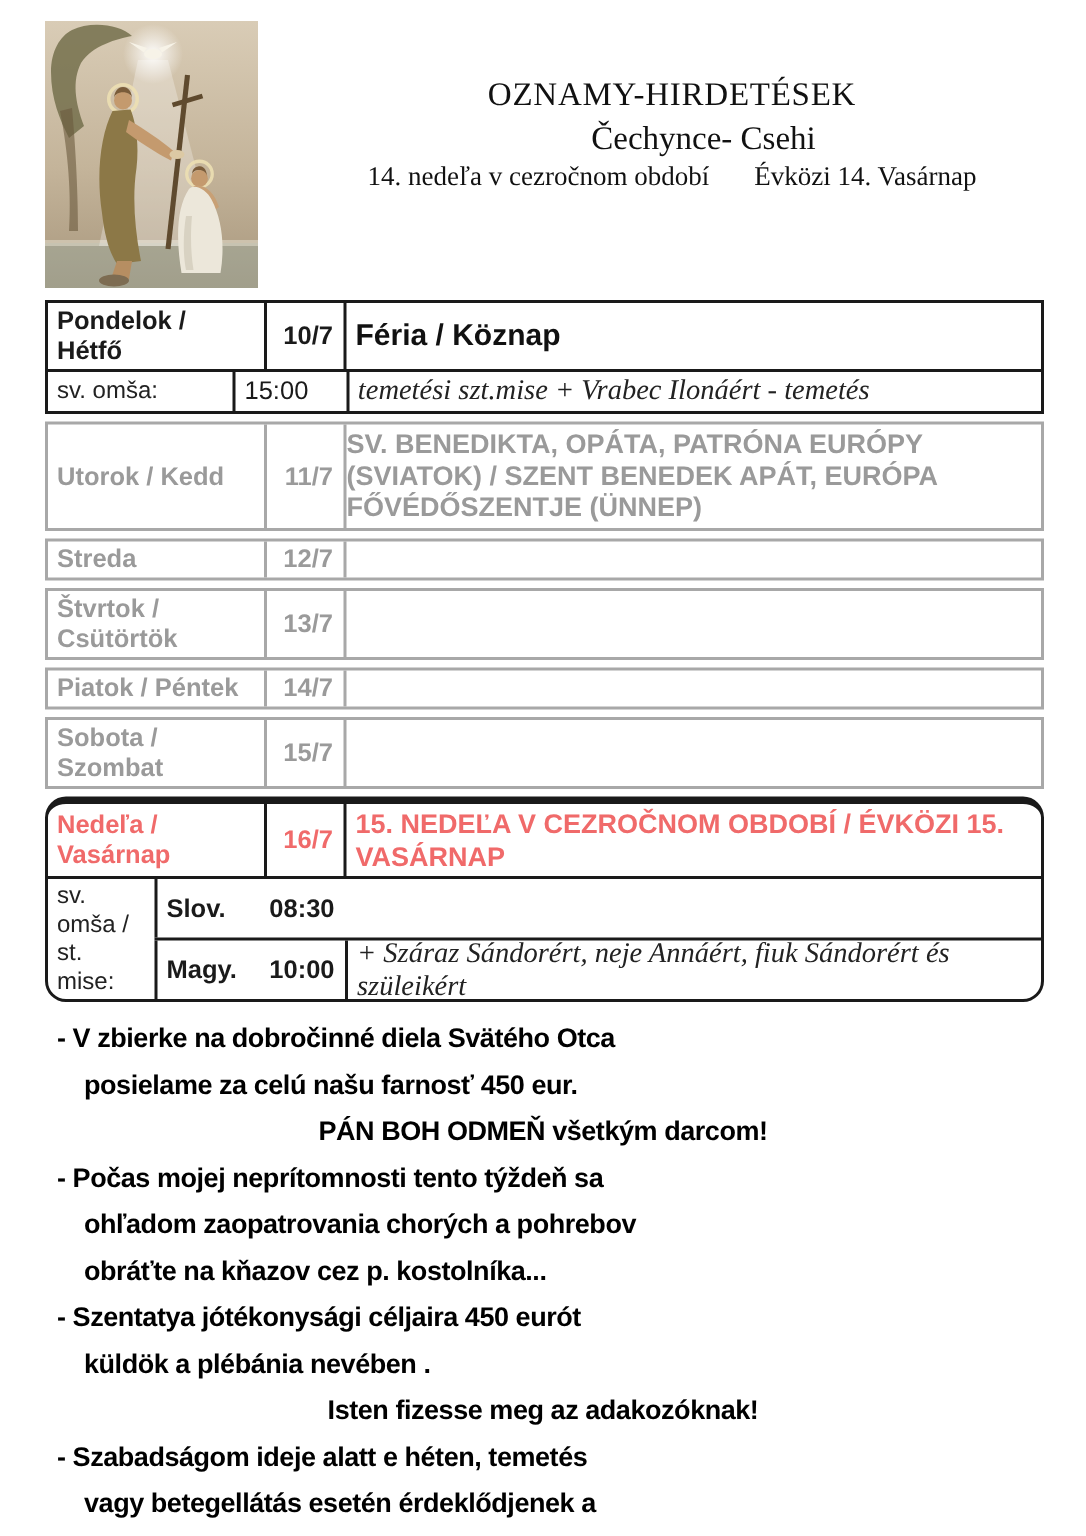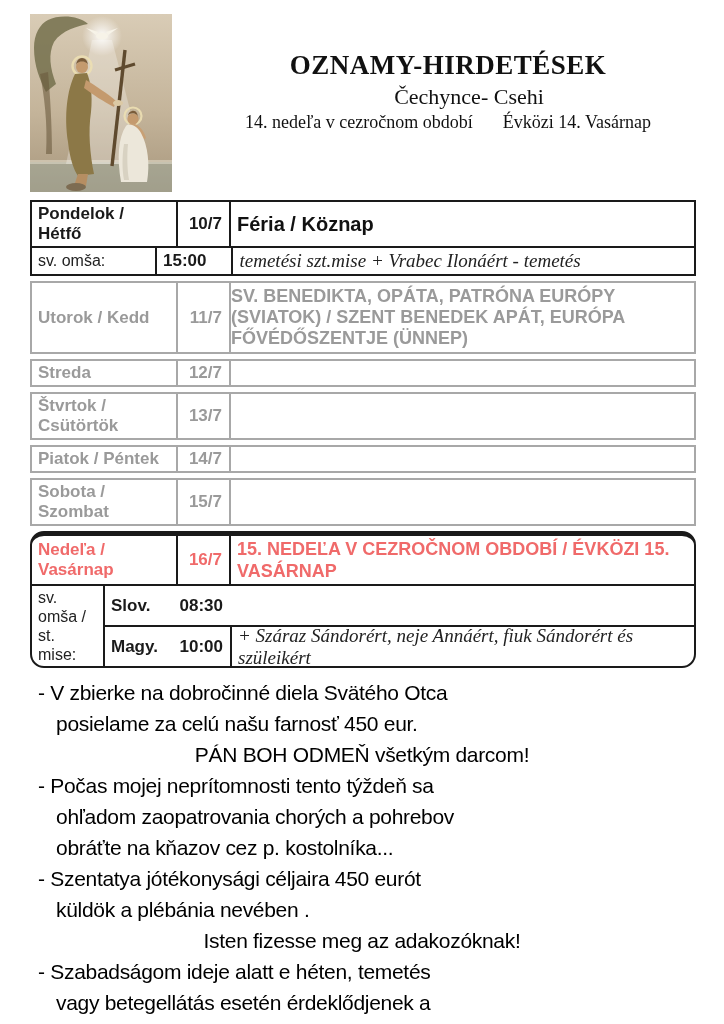--- a/index.html
+++ b/index.html
@@ -15,21 +15,21 @@
   .header { position: relative; height: 200px; }
   .painting {
     position: absolute; left: 30px; top: 14px;
     width: 142px; height: 178px; overflow: hidden;
   }
   .header-text {
     position: absolute; left: 172px; right: 0; top: 50px;
     text-align: center;
     font-family: "Liberation Serif", serif;
   }
-  .doc-title { font-size: 27px; font-weight: bold; letter-spacing: 0.5px; color: #111; }
+  .doc-title { font-size: 22px; font-weight: normal; letter-spacing: 0.5px; color: #111; }
   .doc-subtitle { font-size: 22px; margin-top: 3px; color: #111; padding-left: 42px; }
   .week-line { font-size: 18px; margin-top: 2px; color: #111; }
   .week-line .gap { display: inline-block; width: 30px; }
 
   
   .schedule { margin: 0 28px 0 30px; }
   .block { border: 2px solid var(--bc); margin-bottom: 5px; background: #fff; }
   .block.black { --bc: #1a1a1a; }
   .block.gray  { --bc: #a8a8a8; }
   .block.sunday { --bc: #1a1a1a; border-top-width: 5px; margin-top: 1px; border-radius: 14px; }
@@ -44,41 +44,41 @@
   .c-desc  { flex: 1 1 auto; border-left: 2px solid var(--bc); }
 
   .gray .c-day, .gray .c-date { color: #9a9a9a; }
   .title-black { font-weight: bold; font-size: 20px; color: #111; }
   .title-gray  { font-weight: bold; font-size: 18px; line-height: 21px; color: #9a9a9a; padding: 3px 0; }
   .title-red   { font-weight: bold; font-size: 18px; line-height: 22px; color: #f06a6a; }
   .sunday .c-day, .sunday .c-date { color: #f06a6a; }
 
   .c-mlabel { flex: 0 0 123px; font-size: 16px; color: #222; }
   .c-time   { flex: 0 0 74px; border-left: 2px solid var(--bc);
-              justify-content: flex-end; font-weight: bold; font-size: 17px; padding-right: 25px; }
+              justify-content: flex-end; font-weight: normal; font-size: 17px; padding-right: 25px; }
   .intent   { font-family: "Liberation Serif", serif; font-style: italic;
               font-size: 19px; color: #222; }
 
   .day-row    { min-height: 24px; }
   .mass-row   { min-height: 24px; }
   .sun-title-row { min-height: 48px; }
 
   
   .c-sunlabel { flex: 0 0 71px; font-size: 16px; color: #222;
                 flex-direction: column; align-items: flex-start; justify-content: center; line-height: 19px; }
   .sun-masses { flex: 1 1 auto; display: flex; flex-direction: column; }
   .sun-mass-row { display: flex; flex: 1; }
   .sun-mass-row + .sun-mass-row { border-top: 2px solid var(--bc); justify-content: center; }
   .c-langtime { flex: 0 0 127px; border-left: 2px solid var(--bc);
                 display: flex; justify-content: space-between; align-items: center;
                 font-weight: bold; font-size: 17px; padding: 1px 7px 1px 6px; }
 
   
   .announcements { margin-top: 9px; padding: 0 26px; }
-  .ann-line { font-weight: normal; font-size: 21px; line-height: 31px;
+  .ann-line { font-weight: bold; font-size: 18px; line-height: 31px;
               letter-spacing: -0.3px; color: #000; }
   .ann-left   { padding-left: 12px; }
   .ann-indent { padding-left: 30px; }
   .ann-center { text-align: center; }
 </style>
 </head>
 <body>
 
 <div class="header">
   <div class="painting">

